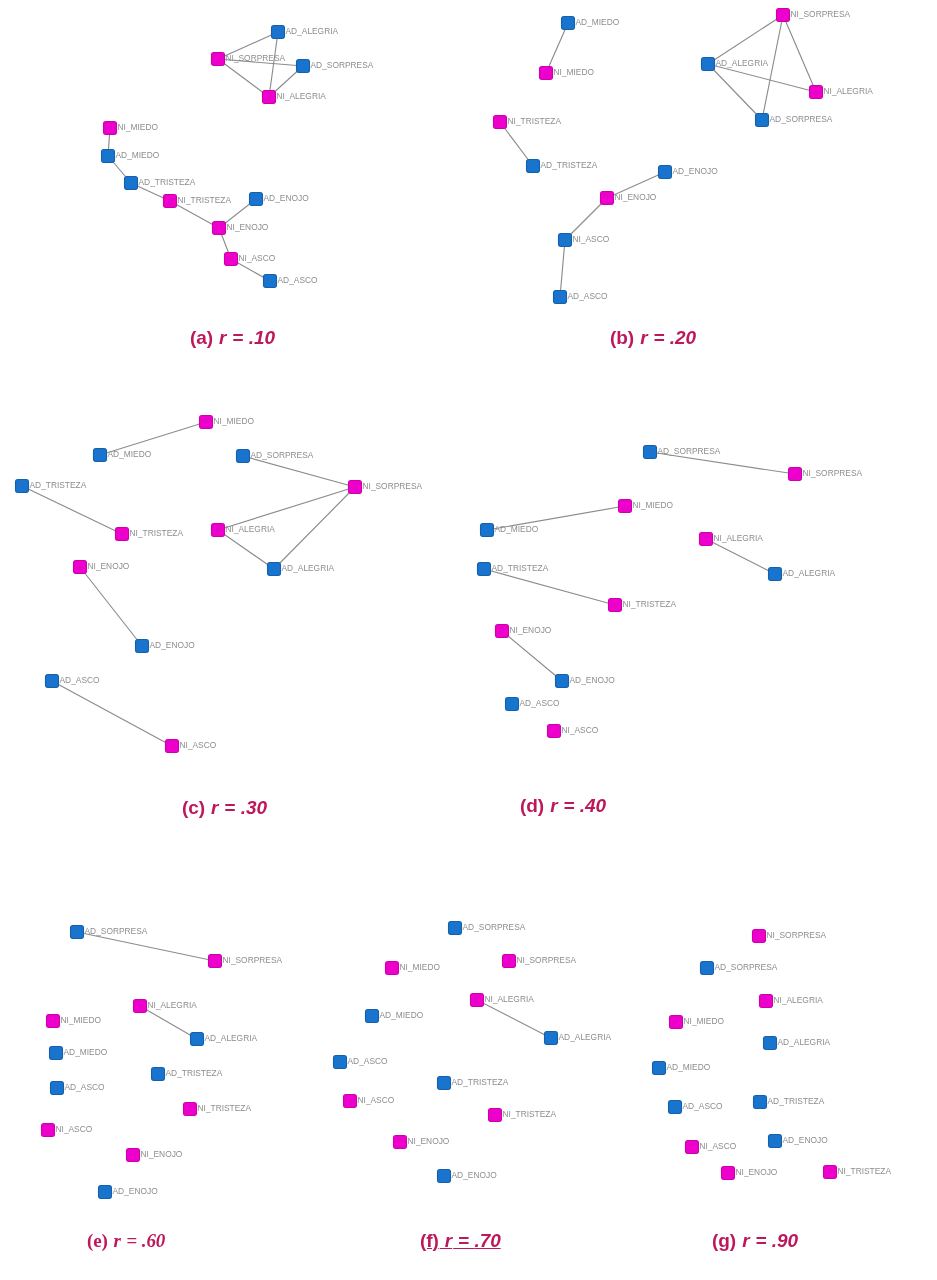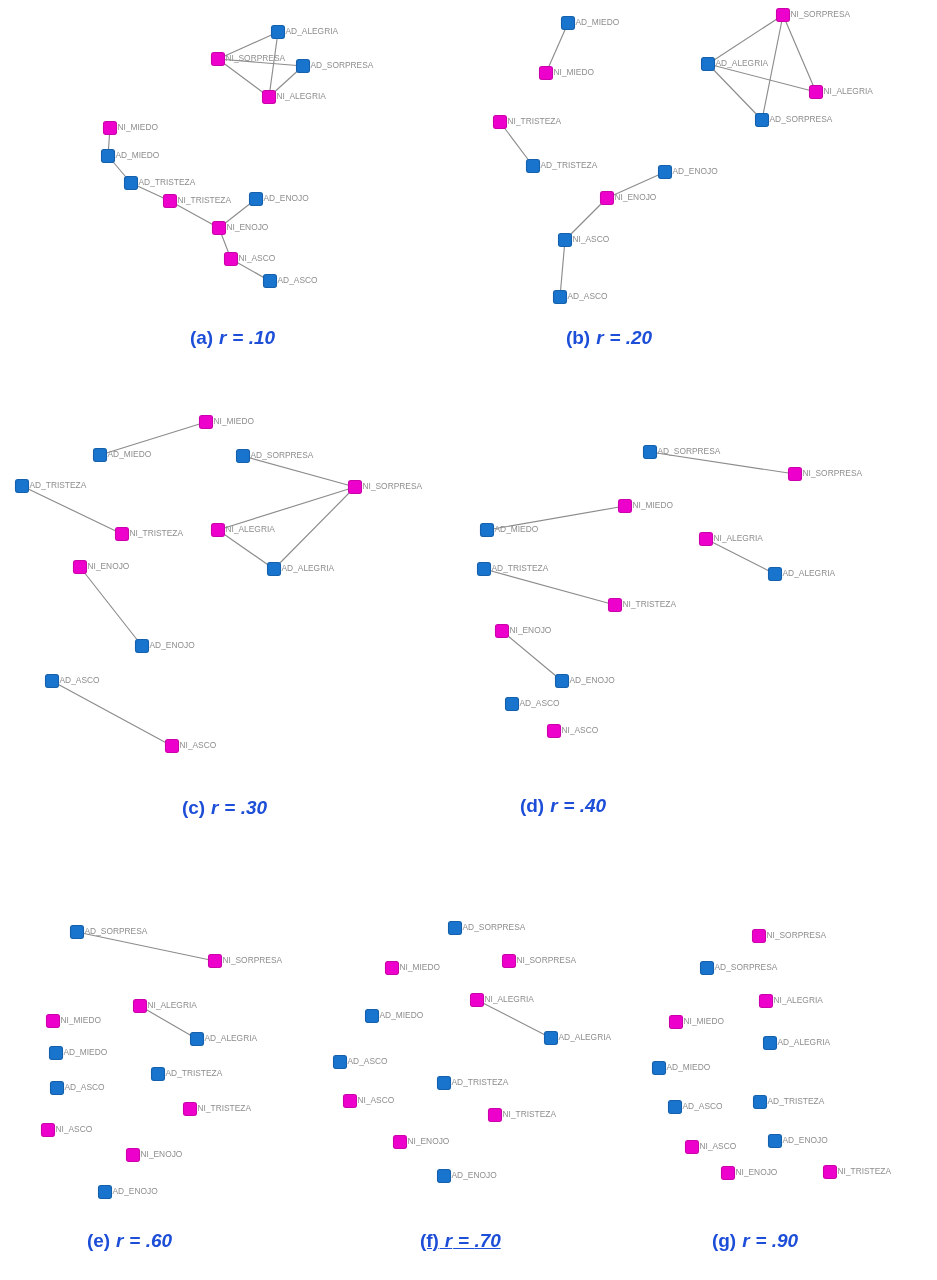--- a/index.html
+++ b/index.html
@@ -39,21 +39,21 @@
     font-family: "Liberation Sans", sans-serif;
     font-size: 8.4px;
     fill: #8d8d8d;
     dominant-baseline: middle;
   }
   .caption {
     position: absolute;
     font-family: "Liberation Sans", sans-serif;
     font-size: 19px;
     font-weight: bold;
-    color: #1d4ed8;
+    color: #be185d;
     white-space: nowrap;
     letter-spacing: -0.1px;
   }
   .caption .r-sym {
     font-style: italic;
     padding: 0 1px;
   }
   .caption .r-val {
     font-style: italic;
   }
@@ -306,20 +306,20 @@
           <text class="node-label" x="699.5" y="1147" fill="#8d8d8d" text-anchor="start">NI_ASCO</text>
           <rect class="node-rect" x="721.5" y="1166.5" width="13" height="13" fill="#ee00cc" stroke="#cc00aa"></rect>
           <text class="node-label" x="735.5" y="1173" fill="#8d8d8d" text-anchor="start">NI_ENOJO</text>
           <rect class="node-rect" x="823.5" y="1165.5" width="13" height="13" fill="#ee00cc" stroke="#cc00aa"></rect>
           <text class="node-label" x="837.5" y="1172" fill="#8d8d8d" text-anchor="start">NI_TRISTEZA</text>
         </g>
       </g>
     </svg>
   <div id="captions-layer">
       <div class="caption" style="left: 190px; top: 327px;"><span>(a)</span><span class="r-sym"> r</span><span> = </span><span class="r-val">.10</span></div>
-      <div class="caption" style="left: 566px; top: 327px;"><span>(b)</span><span class="r-sym"> r</span><span> = </span><span class="r-val">.20</span></div>
+      <div class="caption" style="left: 610px; top: 327px;"><span>(b)</span><span class="r-sym"> r</span><span> = </span><span class="r-val">.20</span></div>
       <div class="caption" style="left: 182px; top: 797px;"><span>(c)</span><span class="r-sym"> r</span><span> = </span><span class="r-val">.30</span></div>
       <div class="caption" style="left: 520px; top: 795px;"><span>(d)</span><span class="r-sym"> r</span><span> = </span><span class="r-val">.40</span></div>
-      <div class="caption" style="left: 87px; top: 1230px;"><span>(e)</span><span class="r-sym"> r</span><span> = </span><span class="r-val">.60</span></div>
+      <div class="caption" style="left: 87px; top: 1230px; font-family: Liberation Serif, serif;"><span>(e)</span><span class="r-sym"> r</span><span> = </span><span class="r-val">.60</span></div>
       <div class="caption" style="left: 420px; top: 1230px; text-decoration: underline;"><span>(f)</span><span class="r-sym"> r</span><span> = </span><span class="r-val">.70</span></div>
       <div class="caption" style="left: 712px; top: 1230px;"><span>(g)</span><span class="r-sym"> r</span><span> = </span><span class="r-val">.90</span></div>
     </div>
 </div>
 
 </body></html>

